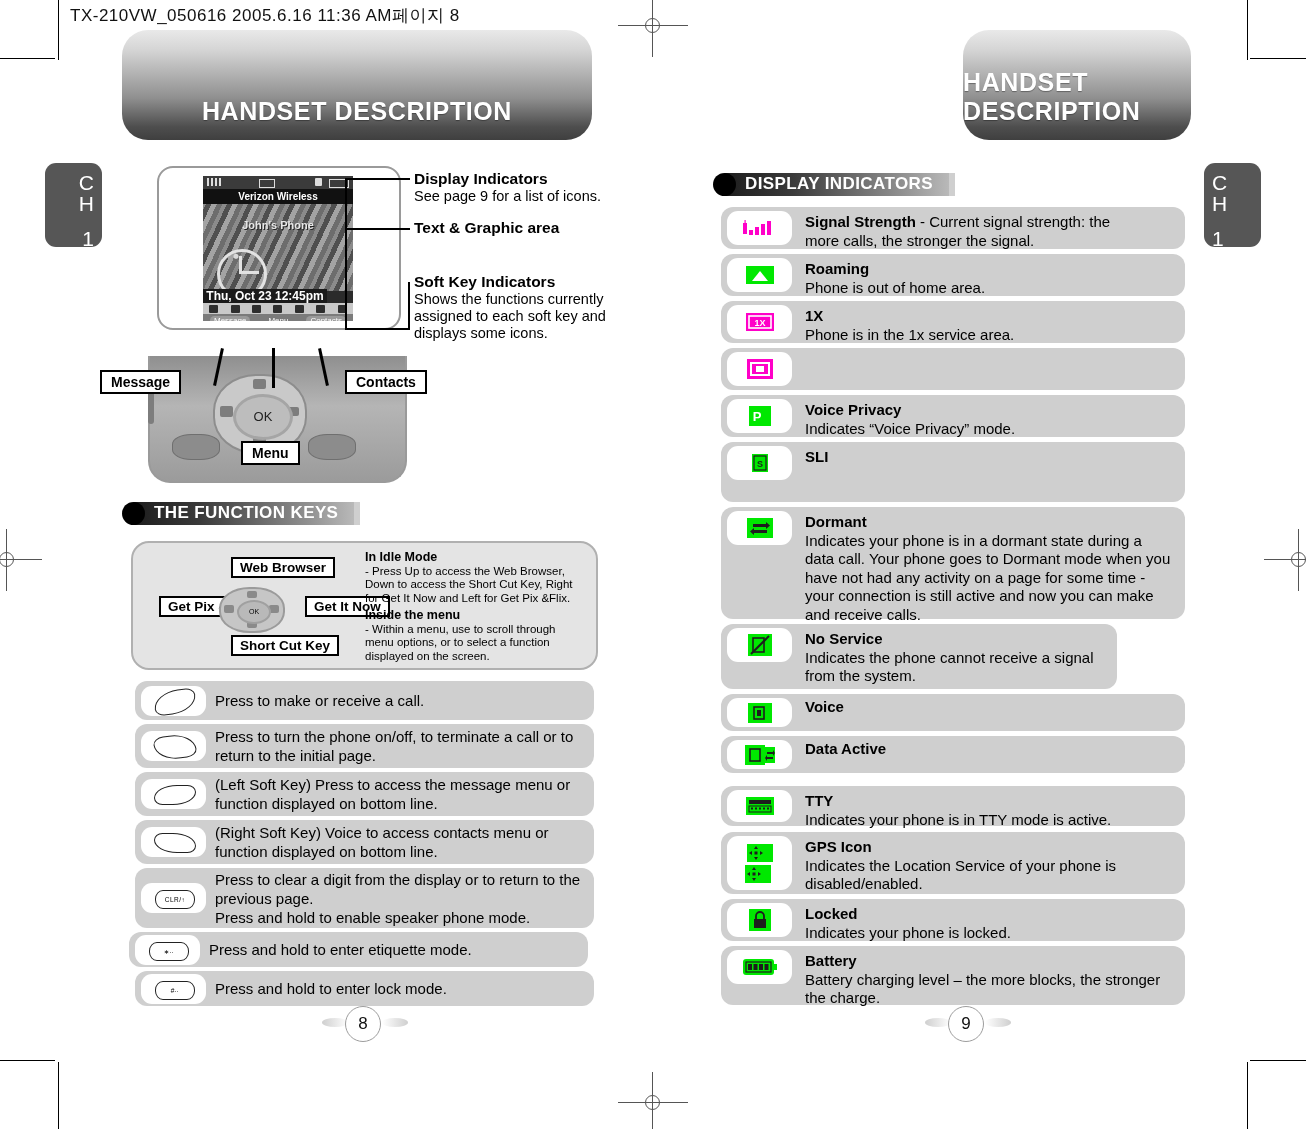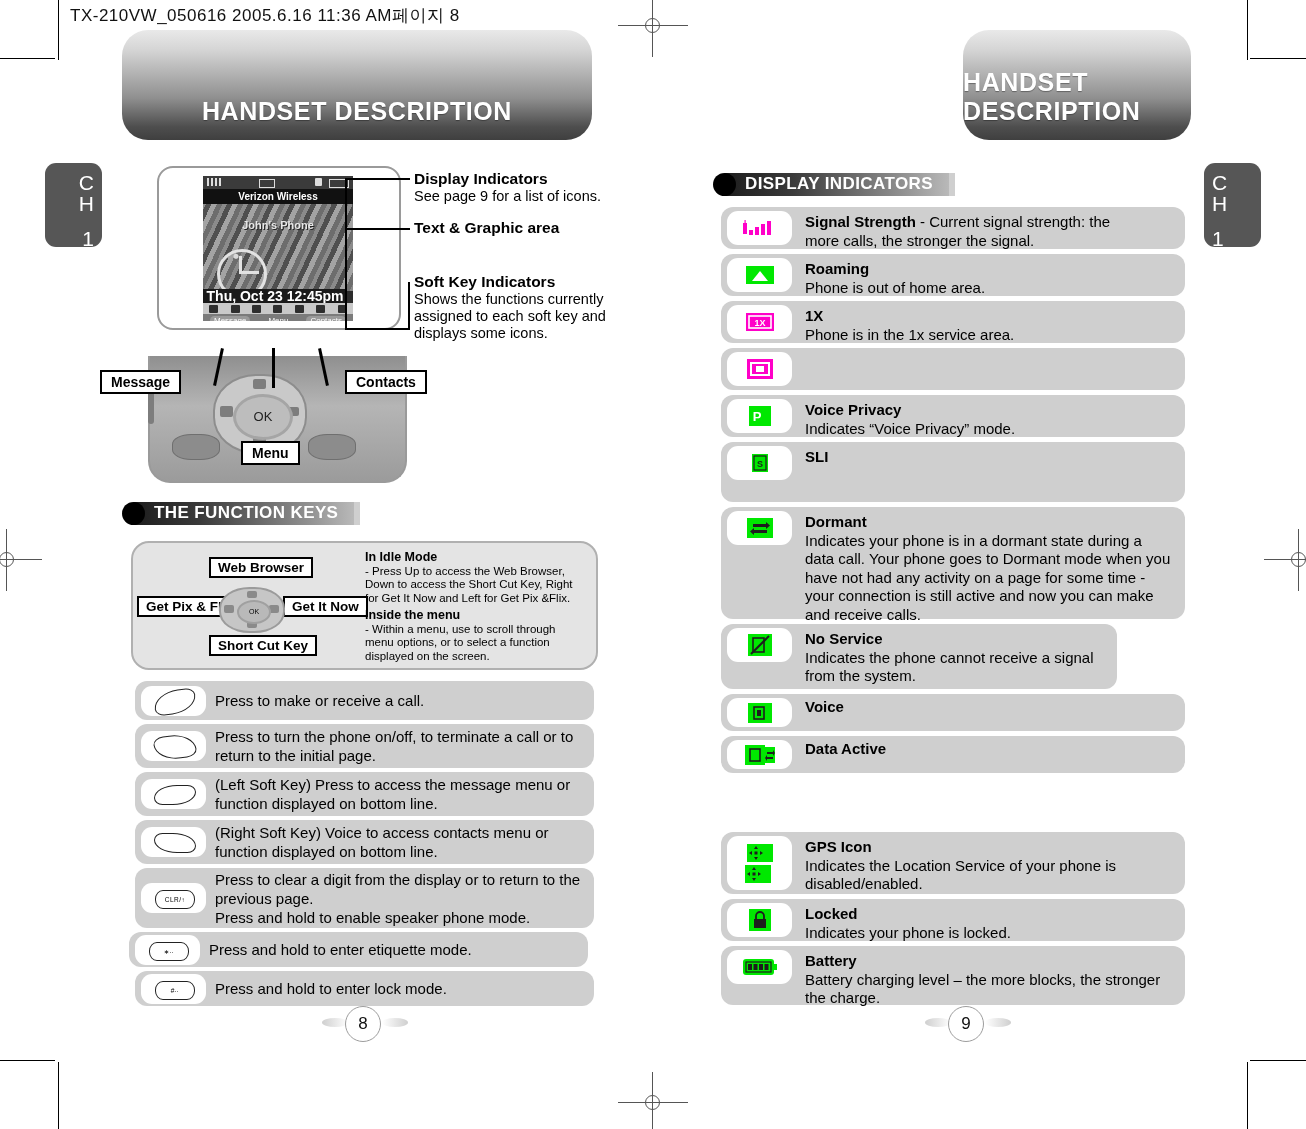--- a/index.html
+++ b/index.html
@@ -59,22 +59,22 @@
        repeating-linear-gradient(115deg,#6d6d6d 0 5px,#8b8b8b 5px 9px,#4f4f4f 9px 14px,#a3a3a3 14px 19px),
        linear-gradient(to bottom,#777,#5a5a5a);}
   .lcd .photo .banner2{position:absolute;left:0;top:0;width:150px;height:15px;background:#111;
      color:#fff;font-size:10px;font-weight:bold;text-align:center;line-height:15px;}
   .lcd .photo .pname{position:absolute;left:0;top:30px;width:150px;text-align:center;
      color:#e8e8e8;font-size:11px;font-weight:bold;text-shadow:1px 1px 0 #222;}
   .lcd .clock{position:absolute;left:14px;top:60px;width:44px;height:44px;border-radius:50%;
      border:3px solid #e2e2e2;}
   .lcd .clock:before{content:"";position:absolute;left:19px;top:4px;width:3px;height:18px;background:#e2e2e2;}
   .lcd .clock:after{content:"";position:absolute;left:19px;top:19px;width:20px;height:3px;background:#e2e2e2;}
-  .lcd .datebar{position:absolute;left:0;top:113px;width:144px;height:14px;background:#1a1a1a;
-     color:#fff;font-size:14px;font-weight:bold;text-align:center;line-height:14px;}
+  .lcd .datebar{position:absolute;left:0;top:113px;width:124px;height:14px;background:#1a1a1a;
+     color:#fff;font-size:12px;font-weight:bold;text-align:center;line-height:14px;}
   .lcd .iconrow{position:absolute;left:0;top:127px;width:150px;height:11px;background:#c9c9c9;
      display:flex;align-items:center;justify-content:space-around;}
   .lcd .iconrow i{display:block;width:9px;height:8px;background:#2e2e2e;border-radius:1px;}
   .lcd .softbar{position:absolute;left:0;top:138px;width:150px;height:12px;background:#7b7b7b;
      display:flex;align-items:center;justify-content:space-around;}
   .lcd .softbar span{color:#fff;font-size:8px;background:#9a9a9a;border-radius:6px;padding:0 4px;}
   .lcd .softbar span.mid{background:transparent;}
 
   .phone-bottom{position:absolute;left:0;width:255px;height:125px;
      border:2px solid #9a9a9a;border-top:none;border-radius:0 0 22px 22px;
@@ -92,21 +92,21 @@
   
   .lead{position:absolute;background:#000;}
 
   
   .annot{position:absolute;font-size:14.5px;line-height:17px;}
   .annot b{font-size:15.5px;}
 
   
   .fkpanel{position:absolute;border:2px solid #b0b0b0;border-radius:18px;background:#e4e4e4;}
   .fkbox{position:absolute;background:#fff;border:2px solid #000;font-weight:bold;font-size:13.5px;
-     padding:1px 7px;white-space:nowrap;}
+     padding:1px 7px;white-space:nowrap;margin-left:22px;}
   .fkpad{position:absolute;width:62px;height:42px;background:#c6c6c6;border-radius:46%;
      border:2px solid #9b9b9b;}
   .fkpad .ok{position:absolute;left:16px;top:11px;width:30px;height:20px;border-radius:50%;
      background:#b9b9b9;border:2px solid #a0a0a0;font-size:7px;text-align:center;line-height:20px;}
   .fktext{position:absolute;font-size:11.5px;line-height:13.5px;}
   .fktext b{font-size:12.5px;}
 
   
   .keyrow{position:absolute;left:0;background:#cfcfcf;border-radius:12px;display:flex;
      align-items:center;}
@@ -492,20 +492,38 @@
         <rect x="20" y="2" width="10" height="16" fill="#00e800"></rect>
         <polygon points="22,7 28,7 28,5 30,8 28,11 28,9 22,9" fill="#1d1d1d"></polygon>
         <polygon points="28,12 22,12 22,10 20,13 22,16 22,14 28,14" fill="#1d1d1d"></polygon>
       </svg>
     </div>
     <div class="ditxt" style="padding-top:4px;">
       <b>Data Active</b>
     </div>
   </div>
 
+  <div class="dirow" style="left:68px;top:786px;width:464px;height:40px;">
+    <div class="icbox" style="height:32px;">
+      <svg width="28" height="18" viewBox="0 0 28 18">
+        <rect x="0" y="0" width="28" height="18" fill="#00e800"></rect>
+        <rect x="3" y="3" width="22" height="4" fill="#1d1d1d"></rect>
+        <rect x="3" y="9" width="22" height="6" fill="none" stroke="#1d1d1d" stroke-width="1"></rect>
+        <rect x="5" y="10.5" width="2" height="2" fill="#1d1d1d"></rect>
+          <rect x="9" y="10.5" width="2" height="2" fill="#1d1d1d"></rect>
+        <rect x="13" y="10.5" width="2" height="2" fill="#1d1d1d"></rect>
+          <rect x="17" y="10.5" width="2" height="2" fill="#1d1d1d"></rect>
+        <rect x="21" y="10.5" width="2" height="2" fill="#1d1d1d"></rect>
+      </svg>
+    </div>
+    <div class="ditxt">
+      <b>TTY</b><br>
+      <span>Indicates your phone is in TTY mode is active.</span>
+    </div>
+  </div>
 
   <div class="dirow" style="left:68px;top:832px;width:464px;height:62px;">
     <div class="icbox" style="height:54px;">
       <svg width="26" height="18" viewBox="0 0 26 18" style="margin-bottom:3px;">
         <rect x="0" y="0" width="26" height="18" fill="#00e800"></rect>
         <polygon points="9,2 11,5 7,5" fill="#1d1d1d"></polygon>
           <polygon points="9,16 11,13 7,13" fill="#1d1d1d"></polygon>
         <polygon points="2,9 5,7 5,11" fill="#1d1d1d"></polygon>
           <polygon points="16,9 13,7 13,11" fill="#1d1d1d"></polygon>
         <rect x="7.5" y="7.5" width="3" height="3" fill="#1d1d1d"></rect>

